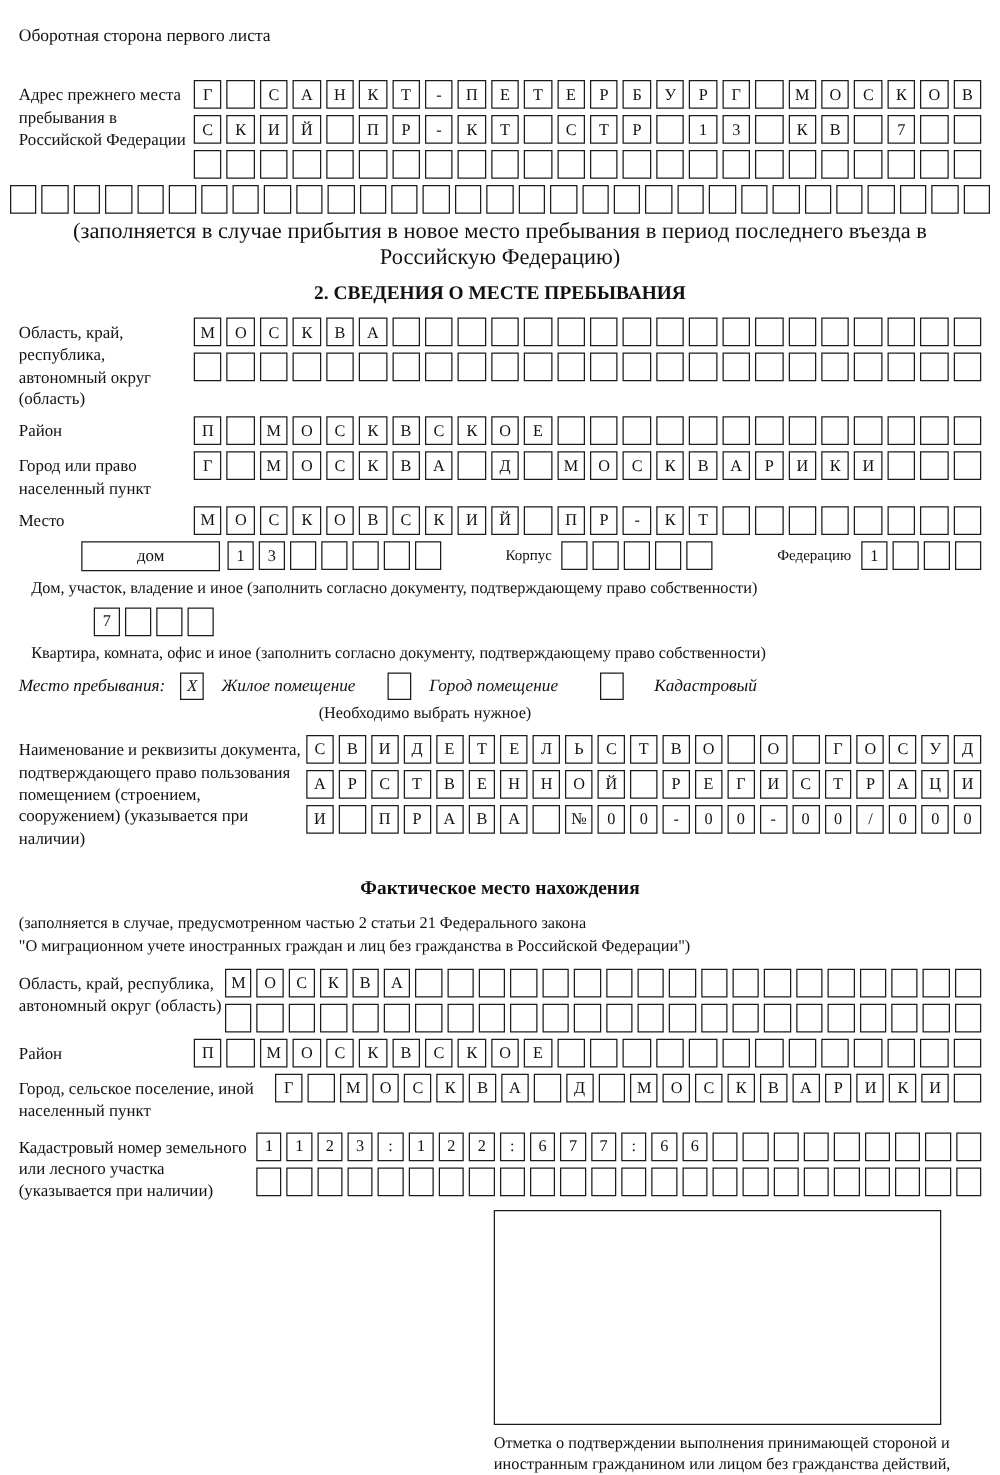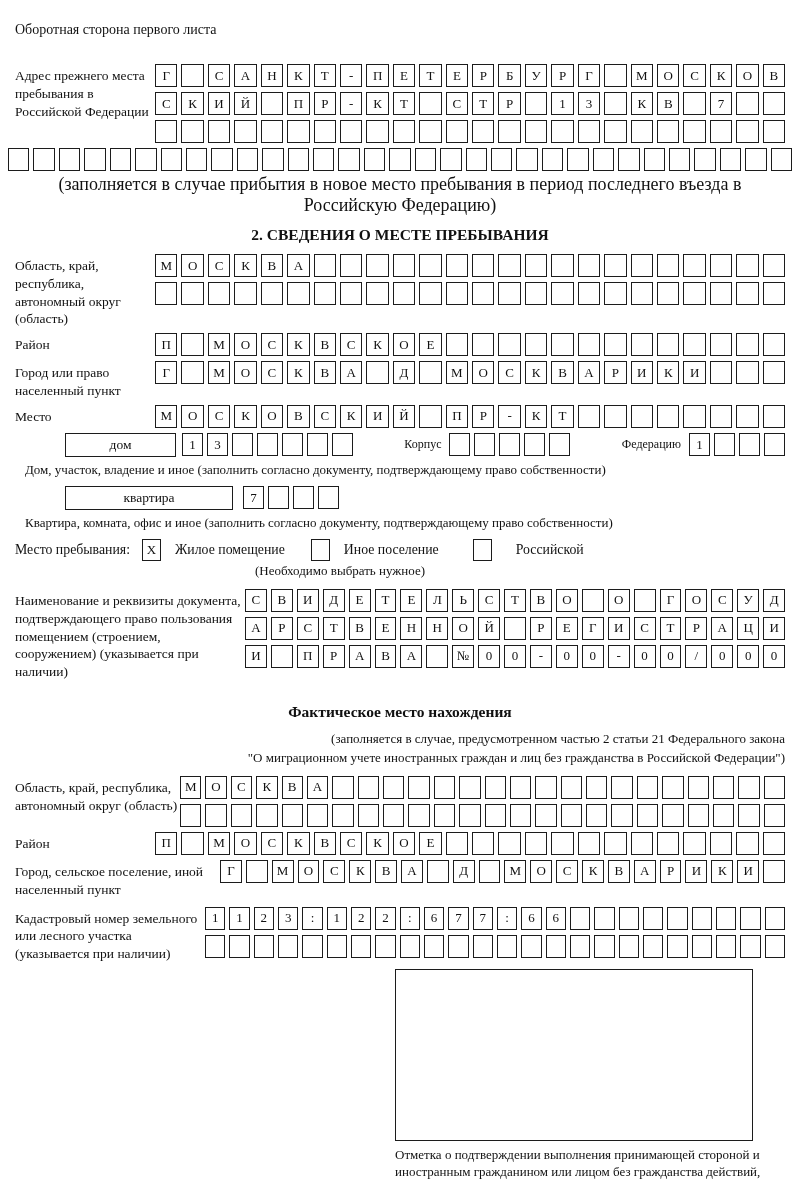--- a/index.html
+++ b/index.html
@@ -38,29 +38,29 @@
   .label-box {
     border: 1.5px solid #1c1c1c; height: 24px;
     display: flex; align-items: center; justify-content: center;
     font-size: 13.5px; flex: none;
   }
   .cells.fixed { flex: none; }
   .cells.fixed .cell { flex: none; width: 21px; }
   .sp { flex: 1; }
   .mid-label { font-size: 12px; padding: 0 8px; flex: none; }
 
-  .chk-row { display: flex; align-items: center; font-size: 13.8px; margin: 6px 0 2px 0; }
+  .chk-row { display: flex; align-items: center; font-size: 13.8px; margin: 6px 0 2px 0; font-style: italic; }
   .cbx {
     width: 19px; height: 22px; border: 1.5px solid #1c1c1c; flex: none;
     display: flex; align-items: center; justify-content: center;
     font-size: 13px; margin: 0 14px 0 12px;
   }
   .chk-note { text-align: center; font-size: 13px; margin: 2px 120px 10px 0; }
 
-  .fact-cap { text-align: right; font-size: 13px; margin: 0 0 3px 0; }
+  .fact-cap { text-align: left; font-size: 13px; margin: 0 0 3px 0; }
 
   .stamp-wrap { margin-left: 380px; width: 372px; margin-top: 6px; }
   .stamp-box { width: 358px; height: 172px; border: 1.6px solid #1c1c1c; }
   .stamp-cap { font-size: 13px; text-align: left; line-height: 1.32; margin-top: 5px; }
 </style>
 </head>
 <body>
 
 <div class="hdr-note">Оборотная сторона первого листа</div>
 
@@ -363,38 +363,37 @@
   <div class="cells fixed">
       <span class="cell">1</span>
       <span class="cell"></span>
       <span class="cell"></span>
       <span class="cell"></span>
     </div>
 </div>
 <div class="caption-left">Дом, участок, владение и иное (заполнить согласно документу, подтверждающему право собственности)</div>
 
 <div class="inline-row" style="margin-left:50px;">
-  <div class="label-box" style="width:168px;">квартира</div>
   <div class="cells fixed" style="margin-left:10px;">
       <span class="cell">7</span>
       <span class="cell"></span>
       <span class="cell"></span>
       <span class="cell"></span>
     </div>
 </div>
 <div class="caption-left">Квартира, комната, офис и иное (заполнить согласно документу, подтверждающему право собственности)</div>
 
 <div class="chk-row">
   <span>Место пребывания:</span>
   <span class="cbx">X</span>
   <span>Жилое помещение</span>
   <span class="cbx" style="margin-left:26px;"></span>
-  <span>Иное поселение</span>
+  <span>Город помещение</span>
   <span class="cbx" style="margin-left:34px;margin-right:24px;"></span>
-  <span>Российской</span>
+  <span>Кадастровый</span>
 </div>
 <div class="chk-note">(Необходимо выбрать нужное)</div>
 
 <div class="frow">
   <div class="flabel w230">Наименование и реквизиты документа, подтверждающего право пользования помещением (строением, сооружением) (указывается при наличии)</div>
   <div class="rowscol">
     <div class="cells">
         <span class="cell">С</span>
         <span class="cell">В</span>
         <span class="cell">И</span>

